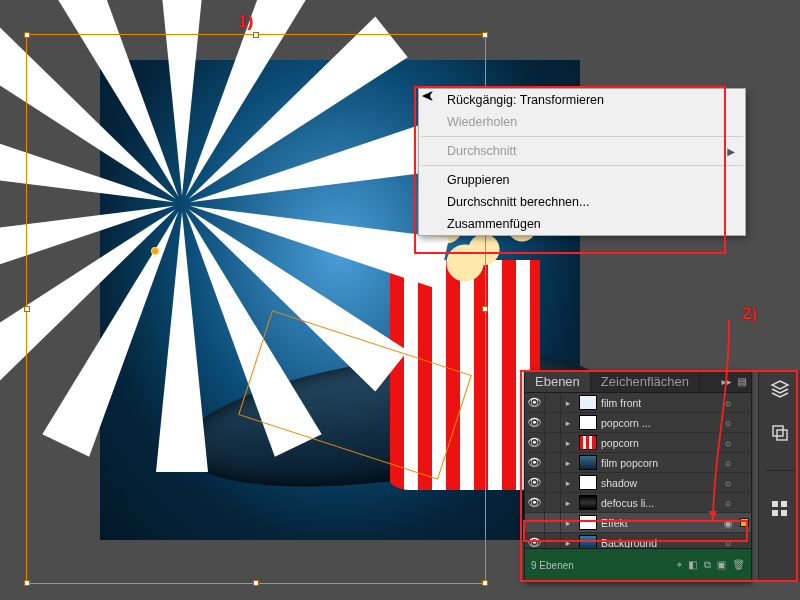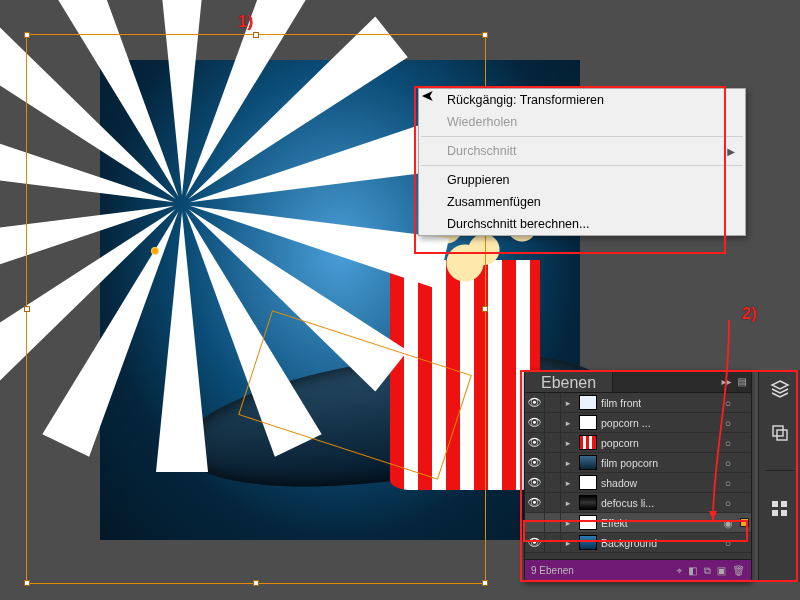--- a/index.html
+++ b/index.html
@@ -195,22 +195,22 @@
     z-index: 20;
   }
   .panel-tabs {
     display: flex;
     background: #2a2a2a;
     height: 22px;
     align-items: stretch;
     border-bottom:1px solid #1a1a1a;
   }
   .panel-tab {
-    padding: 3px 16px;
-    font-size: 16px;
+    padding: 3px 10px;
+    font-size: 13px;
     color: #ccc;
     background:#3a3a3a;
     border-right:1px solid #1f1f1f;
   }
   .panel-tab.inactive { background:#2a2a2a; color:#999 }
   .tab-spacer{ flex:1 }
   .tab-icons{
     display:flex;
     gap:6px;
     align-items:center;
@@ -266,22 +266,22 @@
     width:14px; text-align:center;
   }
   .selbox{
     display:inline-block;
     width:9px;height:9px;
     background:#f5a623;
     border:1px solid #1a1a1a;
   }
 
   .panel-footer{
-    height:22px;
-    background:#701a75;
+    height:33px;
+    background:#14532d;
     border-top:1px solid #1b1b1b;
     display:flex;
     align-items:center;
     padding:0 6px;
     gap:8px;
     font-size:10px;
     color:#bbb;
   }
   .footer-icons{
     margin-left:auto;
@@ -375,27 +375,28 @@
 <div class="context-menu">
   <div class="mitem">Rückgängig: Transformieren</div>
   <div class="mitem disabled">Wiederholen</div>
   <div class="sep"></div>
   <div class="mitem disabled">
     <span>Durchschnitt</span>
     <span class="submenu-arrow">▶</span>
   </div>
   <div class="sep"></div>
   <div class="mitem">Gruppieren</div>
+  <div class="mitem">Durchschnitt berechnen...</div>
   <div class="mitem">Zusammenfügen</div>
-  <div class="mitem">Durchschnitt berechnen...</div>
 </div>
 
 <div class="panel">
   <div class="panel-tabs">
     <div class="panel-tab">Ebenen</div>
+    <div class="panel-tab inactive">Zeichenflächen</div>
     <div class="tab-spacer"></div>
     <div class="tab-icons">
       <span>▸▸</span>
       <span>▤</span>
     </div>
   </div>
   <div class="layers-list" id="layers-list">
       <div class="layer-row">
         <div class="vis-col">
           <span class="eye-icon"></span>

